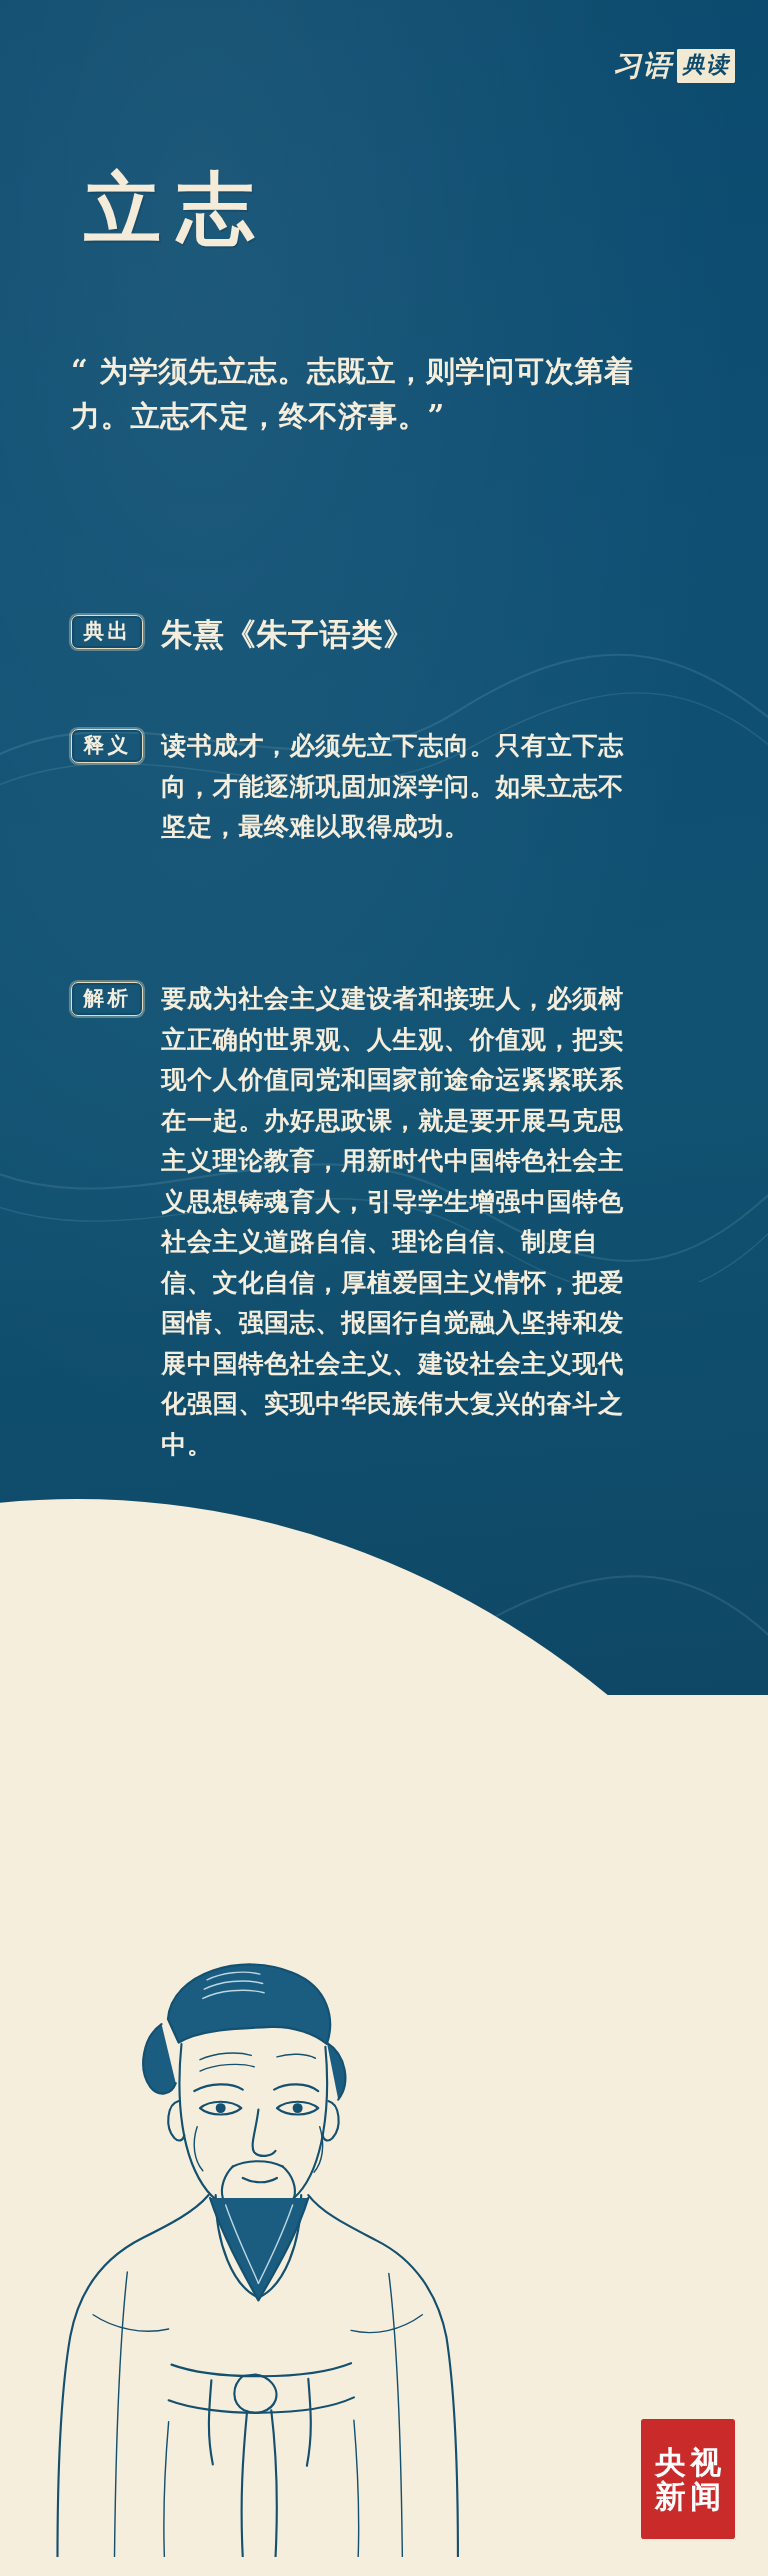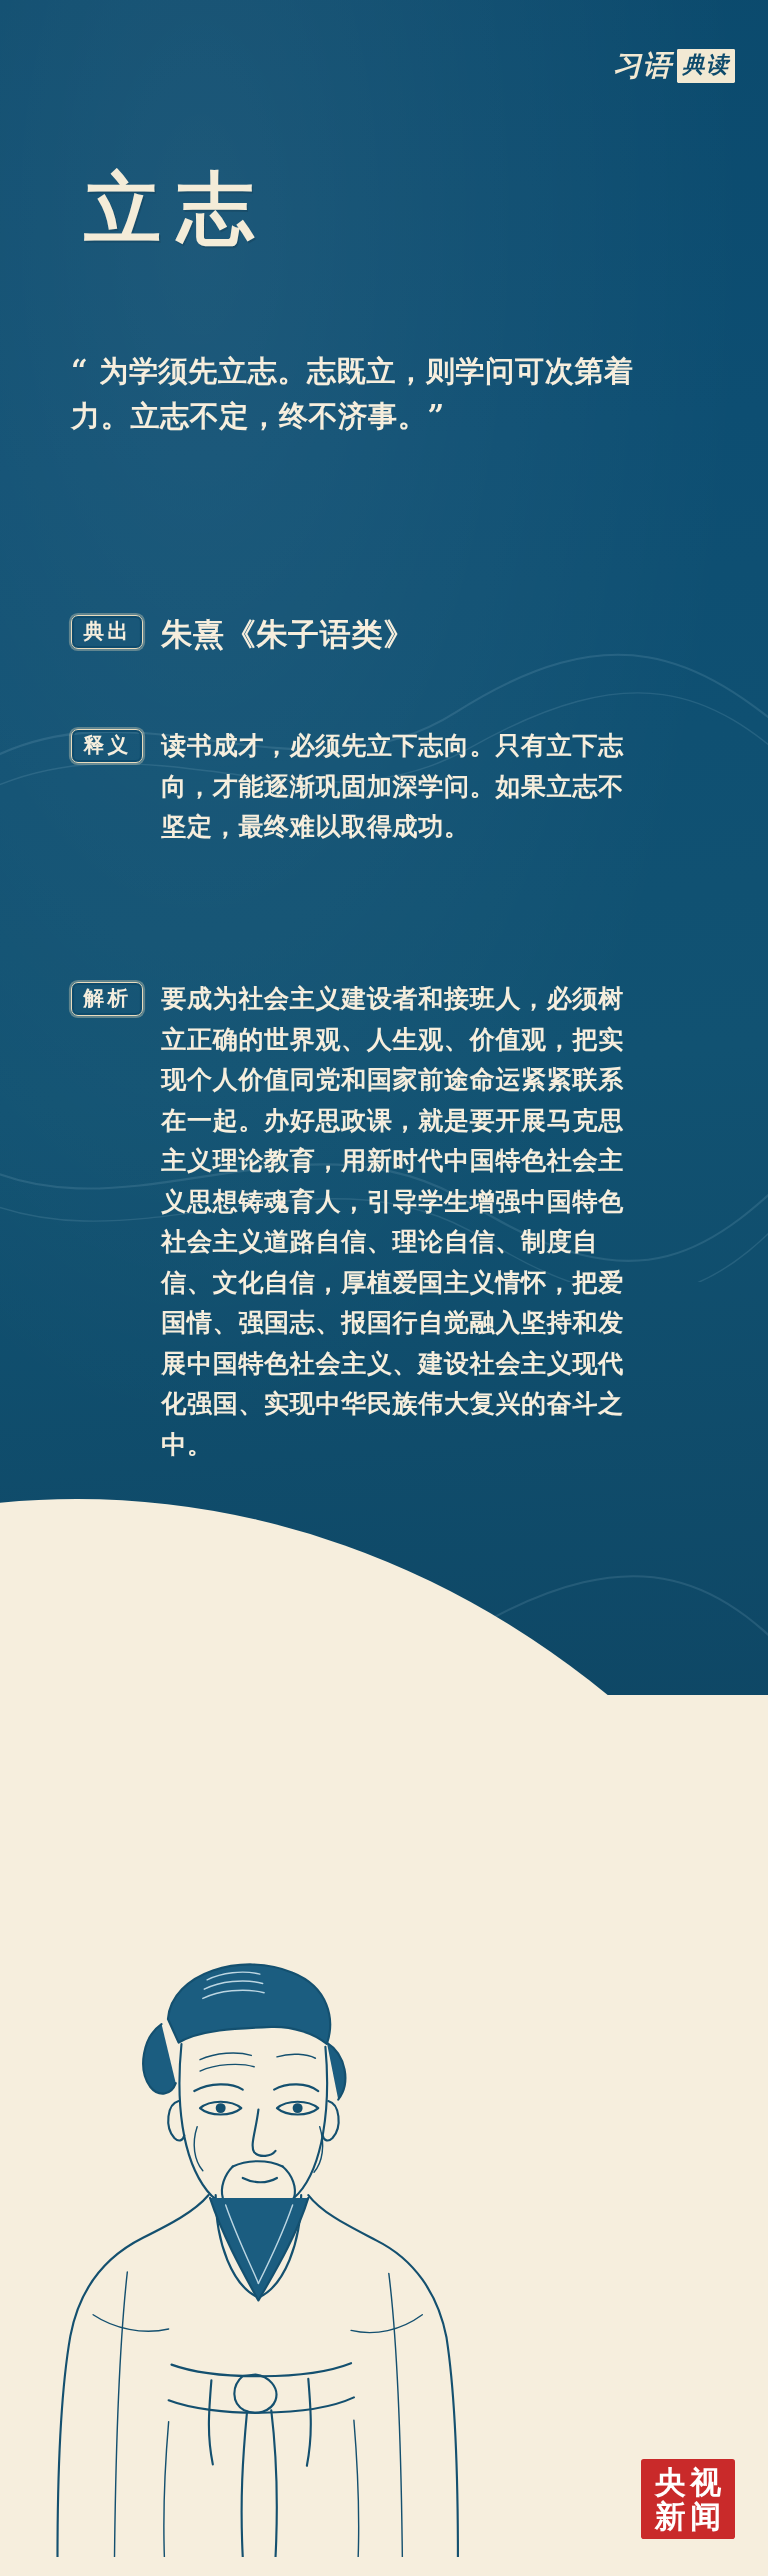--- a/index.html
+++ b/index.html
@@ -161,21 +161,21 @@
     width: 456px;
     height: 684px;
   }
 
   
   .footer-logo {
     position: absolute;
     right: 34px;
     bottom: 37px;
     width: 94px;
-    height: 80px;
+    height: 120px;
     background: #c92a2a;
     border-radius: 2.8px;
     display: flex;
     flex-direction: column;
     align-items: center;
     justify-content: center;
     gap: 1.4px;
   }
   .footer-logo span {
     font-family: "DejaVu Sans", sans-serif;

